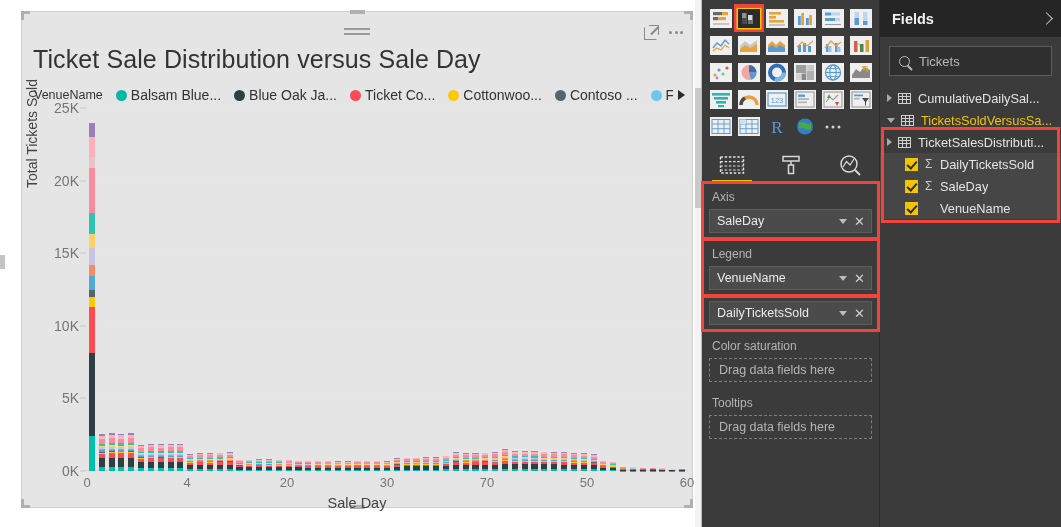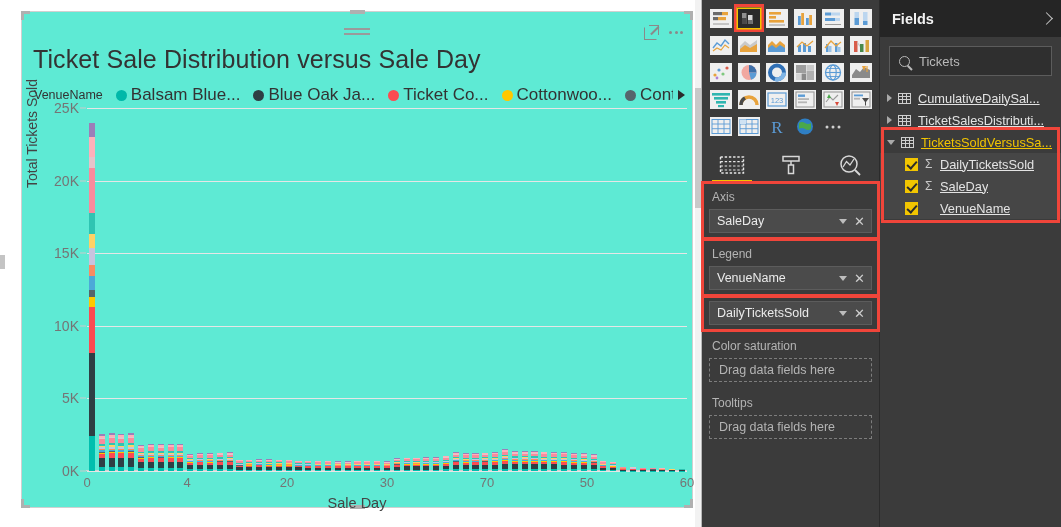--- a/index.html
+++ b/index.html
@@ -19,21 +19,21 @@
     border-right: 1px solid #b8b8b8;
     overflow: hidden;
   }
   .canvas-bg { position:absolute; inset:0; background:#ffffff; }
 
   .visual-frame {
     position: absolute;
     left: 21px; top: 11px;
     width: 672px; height: 497px;
     border: 1px solid #d0d0d0;
-    background: #5eead4;
+    background: #e5e5e5;
   }
   
   .handle { position:absolute; background:#b0b0b0; }
   .h-tl { left:-1px; top:-1px; width:9px; height:3px; }
   .h-tl2 { left:-1px; top:-1px; width:3px; height:9px; }
   .h-tr { right:-1px; top:-1px; width:9px; height:3px; }
   .h-tr2 { right:-1px; top:-1px; width:3px; height:9px; }
   .h-bl { left:-1px; bottom:-1px; width:9px; height:3px; }
   .h-bl2 { left:-1px; bottom:-1px; width:3px; height:9px; }
   .h-br { right:-1px; bottom:-1px; width:9px; height:3px; }
@@ -77,21 +77,21 @@
   
   .legend {
     position:absolute; left:12px; top:74px;
     display:flex; align-items:center; height:18px;
     width:655px; overflow:hidden;
   }
   .legend-title { font-size:12.5px; color:#333; margin-right:13px; white-space:nowrap; }
   .legend-items { display:flex; align-items:center; gap:13px; flex:1; overflow:hidden; }
   .legend-item { display:flex; align-items:center; gap:4px; white-space:nowrap; }
   .legend-dot { width:11px; height:11px; border-radius:50%; flex:0 0 auto; }
-  .legend-label { font-size:17px; color:#333; }
+  .legend-label { font-size:14px; color:#333; }
   .legend-next {
     width:16px; flex:0 0 auto; display:flex; align-items:center; justify-content:center;
   }
   .legend-next::before{
     content:""; width:0;height:0;
     border-left:7px solid #2b2b2b;
     border-top:5px solid transparent;
     border-bottom:5px solid transparent;
   }
 
@@ -219,21 +219,21 @@
   .chk {
     width:13px; height:13px; background:#f2c500; margin-right:7px; flex:0 0 auto;
     position:relative;
   }
   .chk::after{
     content:""; position:absolute; left:4px; top:1px; width:4px; height:8px;
     border-right:2px solid #2b2b2b; border-bottom:2px solid #2b2b2b;
     transform:rotate(42deg);
   }
   .sigma { font-size:12px; color:#c8c8c8; margin-right:6px; width:9px; flex:0 0 auto;}
-  .fname { white-space:nowrap; overflow:hidden;text-decoration:underline; }
+  .fname { white-space:nowrap; overflow:hidden; }
 
   .fields-hl {
     position:absolute; left:4px; right:4px;
     outline:3px solid #f0453a; pointer-events:none;
   }
   .tbl-selected { color:#f2c500 !important; }
 </style>
 </head>
 <body>
 
@@ -1660,48 +1660,48 @@
             <i></i>
             <i></i>
             <i></i>
             <i></i>
             <i></i>
             <i></i>
           </span>
           <span class="fname">CumulativeDailySal...</span>
         </div>
         <div class="ftable-row">
+          <span class="tri open"></span>
+          <span class="tbl-icon">
+            <i></i>
+            <i></i>
+            <i></i>
+            <i></i>
+            <i></i>
+            <i></i>
+            <i></i>
+            <i></i>
+            <i></i>
+          </span>
+          <span class="fname tbl-selected">TicketsSoldVersusSa...</span>
+        </div>
+        <div class="ftable-row">
           <span class="tri"></span>
           <span class="tbl-icon">
             <i></i>
             <i></i>
             <i></i>
             <i></i>
             <i></i>
             <i></i>
             <i></i>
             <i></i>
             <i></i>
           </span>
           <span class="fname">TicketSalesDistributi...</span>
-        </div>
-        <div class="ftable-row">
-          <span class="tri open"></span>
-          <span class="tbl-icon">
-            <i></i>
-            <i></i>
-            <i></i>
-            <i></i>
-            <i></i>
-            <i></i>
-            <i></i>
-            <i></i>
-            <i></i>
-          </span>
-          <span class="fname tbl-selected">TicketsSoldVersusSa...</span>
         </div>
         <div class="ffield-row">
           <span class="chk"></span>
           <span class="sigma">Σ</span>
           <span class="fname">DailyTicketsSold</span>
         </div>
         <div class="ffield-row">
           <span class="chk"></span>
           <span class="sigma">Σ</span>
           <span class="fname">SaleDay</span>

